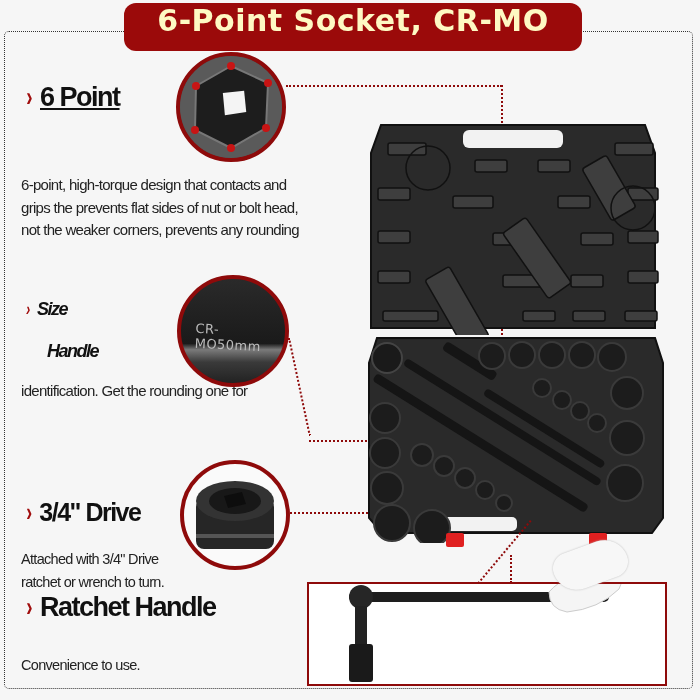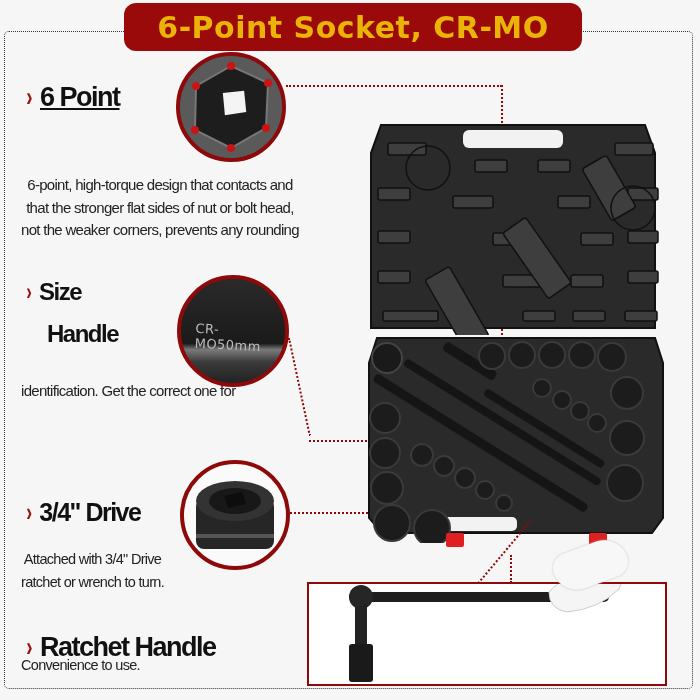--- a/index.html
+++ b/index.html
@@ -1,62 +1,62 @@
 <!DOCTYPE html>
 <html><head>
 <meta charset="utf-8">
 <style>
   html, body { margin:0; padding:0; }
   body { width:700px; height:700px; background:#f6f6f6; position:relative; overflow:hidden; font-family:"Liberation Sans", sans-serif; }
   .frame { position:absolute; left:4px; top:31px; width:689px; height:658px; border:1.5px dotted #333; border-radius:5px; box-sizing:border-box; }
-  .title-banner { position:absolute; left:124px; top:3px; width:458px; height:48px; background:#9b0a0a; border-radius:12px; color:#eab308; font-weight:bold; font-size:30px; display:flex; align-items:center; justify-content:center; letter-spacing:0.5px; font-family:"DejaVu Sans", sans-serif; }
+  .title-banner { position:absolute; left:124px; top:3px; width:458px; height:48px; background:#9b0a0a; border-radius:12px; color:#fef9c3; font-weight:bold; font-size:30px; display:flex; justify-content:center; letter-spacing:0.5px; font-family:"DejaVu Sans", sans-serif; }
   .feature-h { position:absolute; left:25px; font-weight:bold; color:#111; letter-spacing:-1.5px; font-family:"Liberation Sans", sans-serif; }
   .chev { color:#a00d0d; font-weight:bold; display:inline-block; transform:scaleX(0.7); margin-right:6px; letter-spacing:0; }
-  .desc { position:absolute; left:21px; color:#222; font-size:15px; line-height:22.5px; letter-spacing:-0.7px;text-align:center; }
+  .desc { position:absolute; left:21px; color:#222; font-size:15px; line-height:22.5px; letter-spacing:-0.7px; }
   .circle { position:absolute; border:4px solid #8e0a0a; border-radius:50%; box-sizing:border-box; overflow:hidden; background:#222; }
   .line { position:absolute; border-color:#8e0a0a; border-style:dotted; border-width:0; }
   .handle-box { position:absolute; left:307px; top:582px; width:360px; height:104px; border:2.5px solid #8e0a0a; background:#fff; box-sizing:border-box; }
 </style>
 </head>
 <body>
 
 <div class="frame"></div>
 
 <div class="title-banner">
     <span>6-Point Socket, CR-MO</span>
   </div>
 
 <div class="feature-h" style="top:82px;font-size:27px;text-decoration:underline;"><span class="chev">›</span><span>6 Point</span></div>
 <div class="desc" style="top:174px;">
   <div>6-point, high-torque design that contacts and</div>
-  <div>that the stronger flat sides of nut or bolt head,</div>
+  <div>grips the prevents flat sides of nut or bolt head,</div>
   <div>not the weaker corners, prevents any rounding</div>
 </div>
 <div class="circle" style="left:176px;top:52px;width:110px;height:110px;background:#555;">
   <svg width="102" height="102" viewBox="0 0 102 102">
     <circle cx="51" cy="51" r="51" fill="#5a5a5a"></circle>
     <polygon points="51,10 88,27 86,72 51,92 15,74 16,30" fill="#1d1d1d" stroke="#777" stroke-width="2"></polygon>
     <polygon points="42,38 63,34 67,55 46,60" fill="#f4f4f4" transform="rotate(5 55 47)"></polygon>
     <circle cx="51" cy="10" r="4" fill="#c81414"></circle>
     <circle cx="88" cy="27" r="4" fill="#c81414"></circle>
     <circle cx="86" cy="72" r="4" fill="#c81414"></circle>
     <circle cx="51" cy="92" r="4" fill="#c81414"></circle>
     <circle cx="15" cy="74" r="4" fill="#c81414"></circle>
     <circle cx="16" cy="30" r="4" fill="#c81414"></circle>
   </svg>
 </div>
 <div class="line" style="left:286px;top:85px;width:216px;border-top-width:2px;"></div>
 <div class="line" style="left:501px;top:85px;height:390px;border-left-width:2px;"></div>
 
-<div class="feature-h" style="top:271px;font-size:24px;line-height:42px;">
+<div class="feature-h" style="top:288px;font-size:18px;line-height:42px;font-style:italic;">
   <div><span class="chev">›</span><span>Size</span></div>
   <div style="padding-left:22px;">Handle</div>
 </div>
 <div class="desc" style="top:380px;">
-  <div>identification. Get the correct one for</div>
+  <div>identification. Get the rounding one for</div>
 </div>
 <div class="circle" style="left:177px;top:275px;width:112px;height:112px;background:linear-gradient(180deg,#2a2a2a 0%,#1a1a1a 62%,#7a7a7a 68%,#3a3a3a 80%,#222 100%);">
   <div style="position:absolute;left:14px;top:44px;color:#bbb;font-size:13px;letter-spacing:0.5px;transform:rotate(3deg);font-family:'DejaVu Sans',sans-serif;">CR-MO50mm</div>
 </div>
 <div class="line" style="left:288px;top:338px;width:0;height:100px;border-left-width:2px;transform:rotate(-12deg);transform-origin:top left;"></div>
 <div class="line" style="left:309px;top:440px;width:70px;border-top-width:2px;"></div>
 
 <div class="feature-h" style="top:498px;font-size:25px;"><span class="chev">›</span><span>3/4" Drive</span></div>
 <div class="desc" style="top:548px;font-size:14.5px;">
   <div>Attached with 3/4" Drive</div>
@@ -66,21 +66,21 @@
   <svg width="102" height="102" viewBox="0 0 102 102">
     <rect x="12" y="35" width="78" height="50" rx="8" fill="#262626"></rect>
     <ellipse cx="51" cy="37" rx="39" ry="20" fill="#333"></ellipse>
     <ellipse cx="51" cy="37" rx="26" ry="13" fill="#181818"></ellipse>
     <polygon points="40,32 58,28 62,40 44,44" fill="#0d0d0d"></polygon>
     <rect x="12" y="70" width="78" height="4" fill="#555"></rect>
   </svg>
 </div>
 <div class="line" style="left:290px;top:512px;width:90px;border-top-width:2px;"></div>
 
-<div class="feature-h" style="top:632px;font-size:27px;text-align:center;"><span class="chev">›</span><span>Ratchet Handle</span></div>
+<div class="feature-h" style="top:592px;font-size:27px;text-align:center;"><span class="chev">›</span><span>Ratchet Handle</span></div>
 <div class="desc" style="top:654px;font-size:14.5px;">
   <div>Convenience to use.</div>
 </div>
 
 <div style="position:absolute;left:363px;top:113px;width:300px;height:222px;">
   <svg width="300" height="222" viewBox="0 0 300 222">
     <path d="M18 12 L282 12 L292 40 L292 215 L8 215 L8 40 Z" fill="#2a2a2a" stroke="#111" stroke-width="2"></path>
     <rect x="100" y="17" width="100" height="18" rx="6" fill="#f2f2f2"></rect>
     <g fill="#3e3e3e" stroke="#111" stroke-width="1.5">
       <rect x="25" y="30" width="38" height="12" rx="2"></rect>

